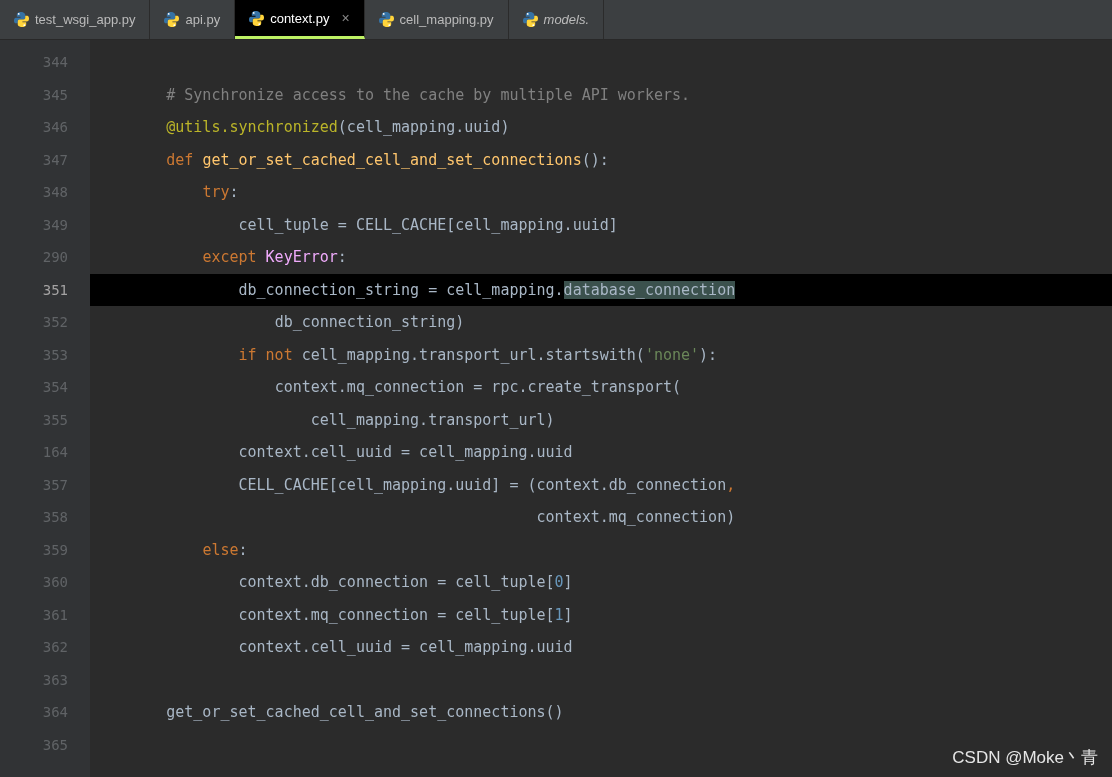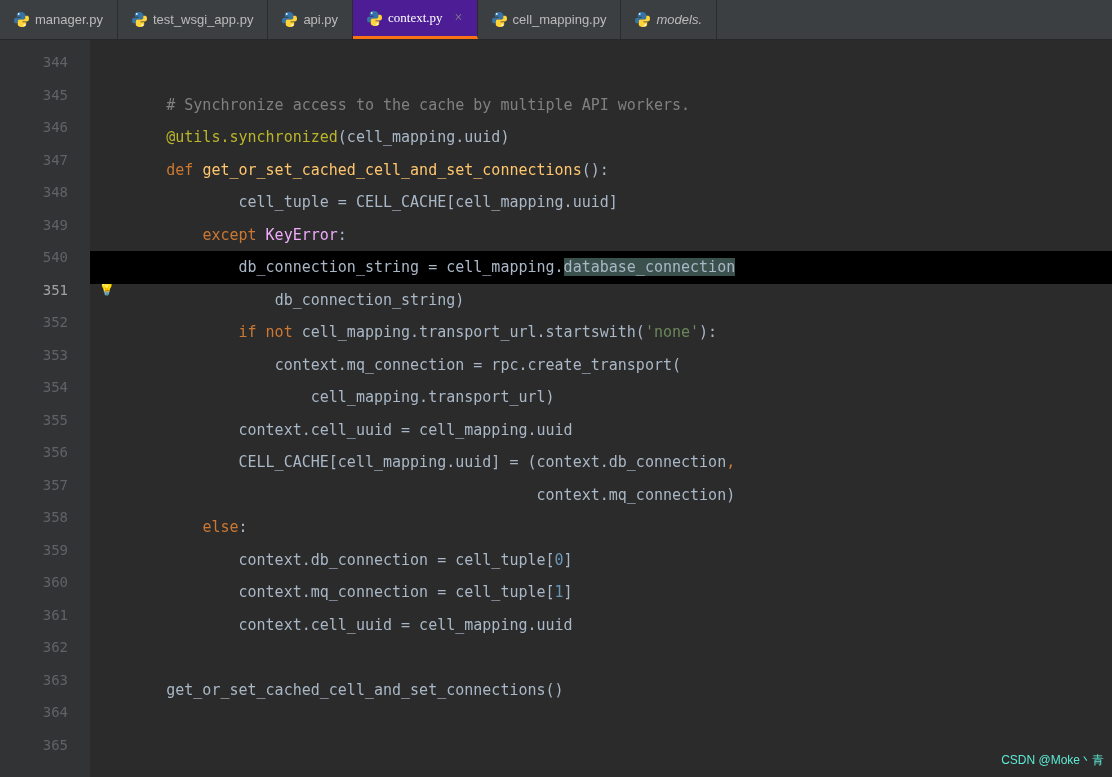--- a/index.html
+++ b/index.html
@@ -23,24 +23,23 @@
   align-items: center;
   padding: 0 14px;
   color: #bbbbbb;
   font-size: 13px;
   font-family: -apple-system, 'Segoe UI', sans-serif;
   cursor: pointer;
   border-right: 1px solid #2b2b2b;
   gap: 6px;
 }
 .tab.active {
-  background: #4c1d95;
-  border-bottom: 3px solid #f97316;
+  background: #000000;
+  border-bottom: 3px solid #bef264;
   color: #ffffff;
-  font-family: Liberation Serif, serif;
 }
 .tab .close {
   margin-left: 6px;
   color: #888;
   font-size: 14px;
 }
 .tab.models { font-style: italic; }
 .py-icon {
   width: 15px;
   height: 15px;
@@ -68,21 +67,21 @@
 .gutter .lineno.current { color: #a4a3a3; }
 .bulb {
   position: absolute;
   left: 98px;
   top: 240px;
   color: #ffc66d;
   font-size: 14px;
 }
 .code {
   flex: 1;
-  padding-top: 16px;
+  padding-top: 6px;
   position: relative;
 }
 .code .line {
   height: 32.5px;
   line-height: 32.5px;
   white-space: pre;
   padding-left: 4px;
 }
 .code .line.highlight {
   background: #000000;
@@ -93,39 +92,30 @@
 .c-func { color: #ffc66d; }
 .c-ident { color: #a9b7c6; }
 .c-punct { color: #a9b7c6; }
 .c-string { color: #6a8759; }
 .c-number { color: #6897bb; }
 .c-class { color: #f0abfc; }
 .c-prop-hl { background: #3b514d; }
 .watermark {
   position: absolute;
   bottom: 8px;
-  right: 8px;
-  color: #5eead4;
-  font-size: 12px;
+  right: 14px;
+  color: #e5e5e5;
+  font-size: 17px;
   font-family: -apple-system, 'Segoe UI', sans-serif;
 }
 </style>
 </head>
 <body>
 
 <div class="tabs">
-  <div class="tab">
-    <svg class="py-icon" viewBox="0 0 16 16">
-        <path fill="#3572A5" d="M7 0C3 0 3 3 3 3v2h4v1H2S0 6 0 9s2 3 2 3h2v-2s0-2 2-2h4s2 0 2-2V3s0-3-5-3z"></path>
-        <circle cx="5" cy="2" r="1" fill="#fff"></circle>
-        <path fill="#FFD43B" d="M9 16c4 0 4-3 4-3v-2H9v-1h5s2 0 2-3-2-3-2-3h-2v2s0 2-2 2H6s-2 0-2 2v3s0 3 5 3z"></path>
-        <circle cx="11" cy="14" r="1" fill="#fff"></circle>
-      </svg>
-    <span>manager.py</span>
-  </div>
   <div class="tab">
     <svg class="py-icon" viewBox="0 0 16 16">
         <path fill="#3572A5" d="M7 0C3 0 3 3 3 3v2h4v1H2S0 6 0 9s2 3 2 3h2v-2s0-2 2-2h4s2 0 2-2V3s0-3-5-3z"></path>
         <circle cx="5" cy="2" r="1" fill="#fff"></circle>
         <path fill="#FFD43B" d="M9 16c4 0 4-3 4-3v-2H9v-1h5s2 0 2-3-2-3-2-3h-2v2s0 2-2 2H6s-2 0-2 2v3s0 3 5 3z"></path>
         <circle cx="11" cy="14" r="1" fill="#fff"></circle>
       </svg>
     <span>test_wsgi_app.py</span>
   </div>
   <div class="tab">
@@ -168,44 +158,45 @@
 </div>
 
 <div class="editor">
   <div class="gutter">
     <div class="lineno">344</div>
     <div class="lineno">345</div>
     <div class="lineno">346</div>
     <div class="lineno">347</div>
     <div class="lineno">348</div>
     <div class="lineno">349</div>
-    <div class="lineno">540</div>
+    <div class="lineno">290</div>
     <div class="lineno current">351</div>
     <div class="lineno">352</div>
     <div class="lineno">353</div>
     <div class="lineno">354</div>
     <div class="lineno">355</div>
-    <div class="lineno">356</div>
+    <div class="lineno">164</div>
     <div class="lineno">357</div>
     <div class="lineno">358</div>
     <div class="lineno">359</div>
     <div class="lineno">360</div>
     <div class="lineno">361</div>
     <div class="lineno">362</div>
     <div class="lineno">363</div>
     <div class="lineno">364</div>
     <div class="lineno">365</div>
     <span class="bulb">💡</span>
   </div>
 
   <div class="code">
 <div class="line"><span></span></div>
 <div class="line"><span>        </span><span class="c-comment"># Synchronize access to the cache by multiple API workers.</span></div>
 <div class="line"><span>        </span><span class="c-decorator">@utils.synchronized</span><span class="c-ident">(cell_mapping.uuid)</span></div>
 <div class="line"><span>        </span><span class="c-keyword">def </span><span class="c-func">get_or_set_cached_cell_and_set_connections</span><span class="c-punct">():</span></div>
+<div class="line"><span>            </span><span class="c-keyword">try</span><span class="c-punct">:</span></div>
 <div class="line"><span>                </span><span class="c-ident">cell_tuple = CELL_CACHE[cell_mapping.uuid]</span></div>
 <div class="line"><span>            </span><span class="c-keyword">except </span><span class="c-class">KeyError</span><span class="c-punct">:</span></div>
 <div class="line highlight"><span>                </span><span class="c-ident">db_connection_string = cell_mapping.</span><span class="c-ident c-prop-hl">database_connection</span></div>
 <div class="line"><span>                    </span><span class="c-ident">db_connection_string)</span></div>
 <div class="line"><span>                </span><span class="c-keyword">if </span><span class="c-keyword">not </span><span class="c-ident">cell_mapping.transport_url.startswith(</span><span class="c-string">'none'</span><span class="c-punct">):</span></div>
 <div class="line"><span>                    </span><span class="c-ident">context.mq_connection = rpc.create_transport(</span></div>
 <div class="line"><span>                        </span><span class="c-ident">cell_mapping.transport_url)</span></div>
 <div class="line"><span>                </span><span class="c-ident">context.cell_uuid = cell_mapping.uuid</span></div>
 <div class="line"><span>                </span><span class="c-ident">CELL_CACHE[cell_mapping.uuid] = (context.db_connection</span><span class="c-keyword">,</span></div>
 <div class="line"><span>                                                 </span><span class="c-ident">context.mq_connection)</span></div>

